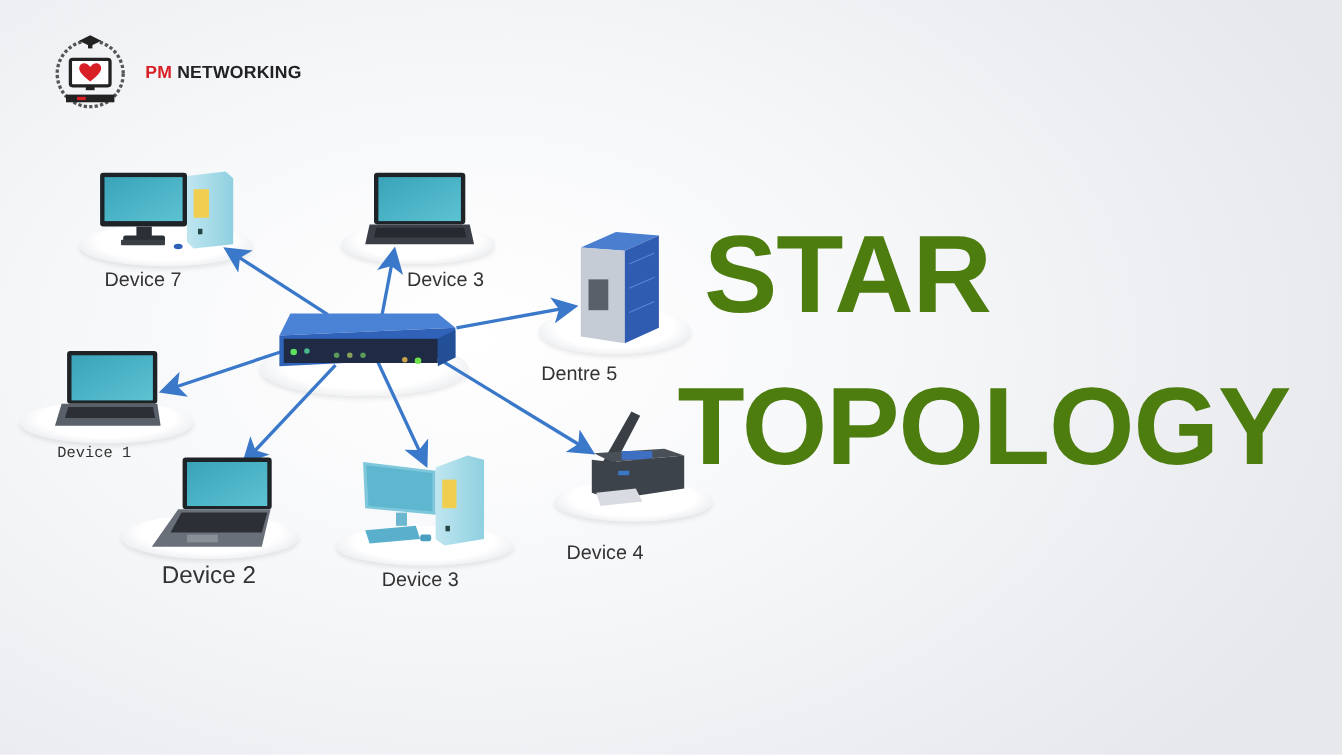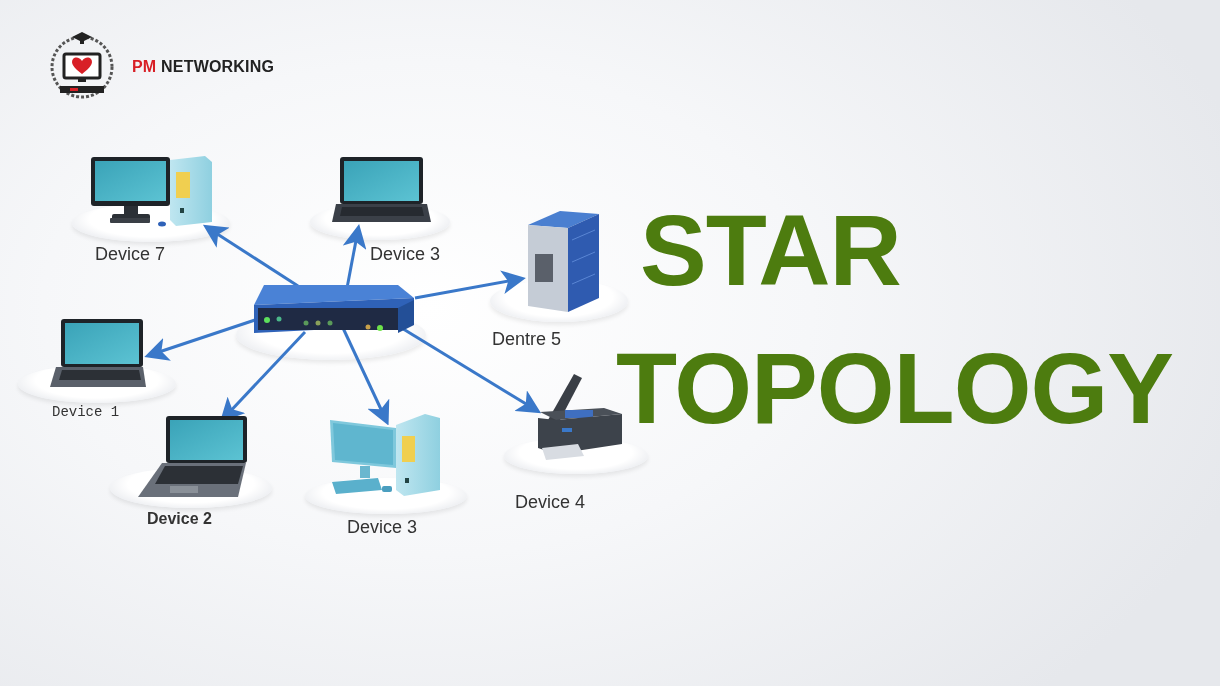--- a/index.html
+++ b/index.html
@@ -146,18 +146,18 @@
     <polygon points="538,418 556,420 622,414 622,444 556,454 538,448" fill="#3d434b"></polygon>
     <rect x="562" y="428" width="10" height="4" fill="#3a78c9"></rect>
     <polygon points="542,448 578,444 584,456 546,460" fill="#d8dce2"></polygon>
   </g>
 </svg>
 
 <div class="label" style="left:95px;top:244px;">Device 7</div>
 <div class="label" style="left:370px;top:244px;">Device 3</div>
 <div class="label" style="left:492px;top:329px;">Dentre 5</div>
 <div class="label" style="left:52px;top:404px;font-size:14px;font-family:Liberation Mono, monospace;">Device 1</div>
-<div class="label" style="left:147px;top:510px;font-size:16px;font-weight:bold;">Device 2</div>
+<div class="label" style="left:147px;top:510px;font-size:22px;">Device 2</div>
 <div class="label" style="left:347px;top:517px;">Device 3</div>
 <div class="label" style="left:515px;top:477px;margin-top:15px;">Device 4</div>
 
 <div class="title title-1">STAR</div>
 <div class="title title-2">TOPOLOGY</div>
 
 </body></html>

